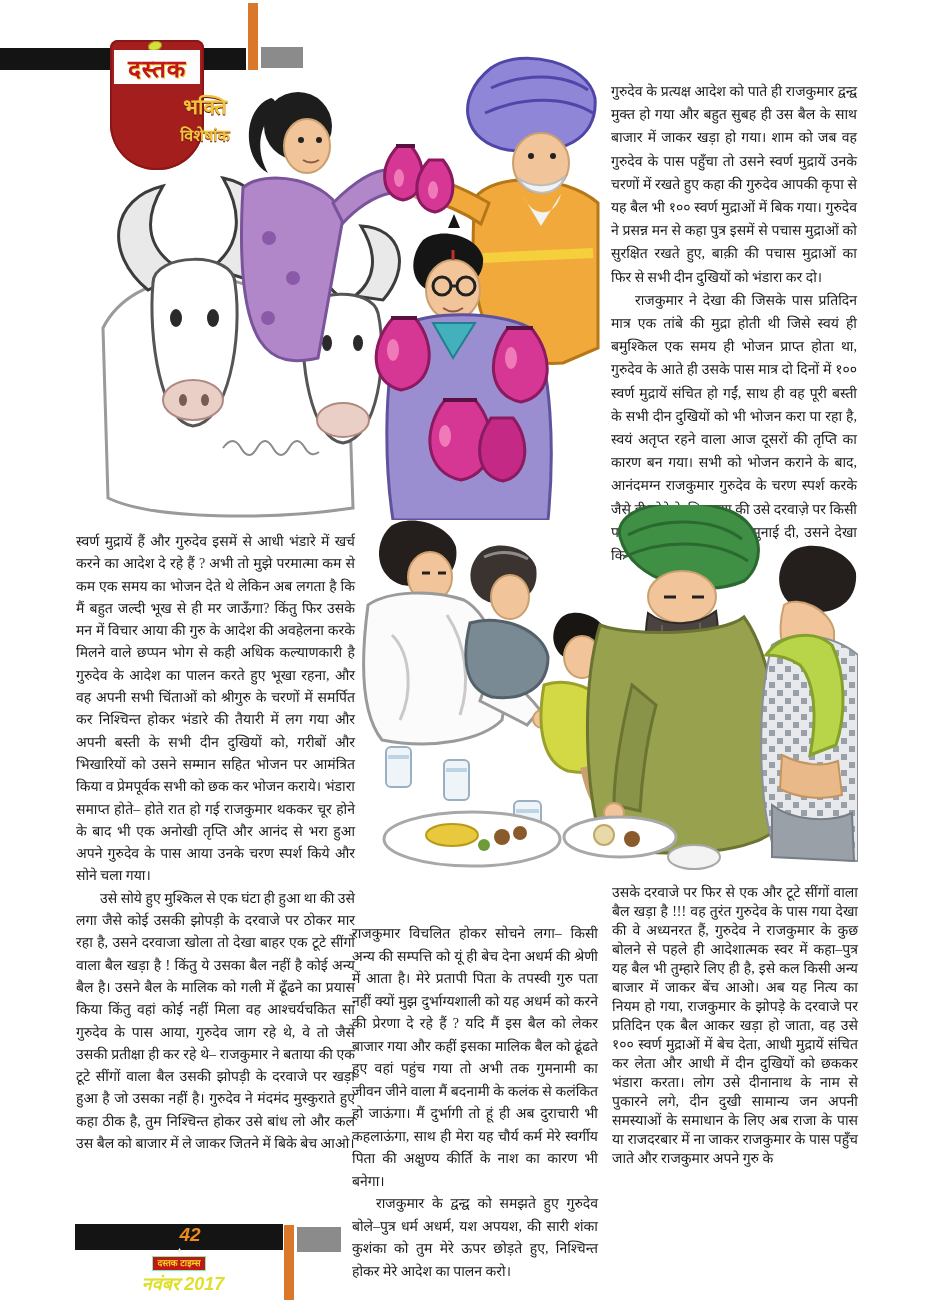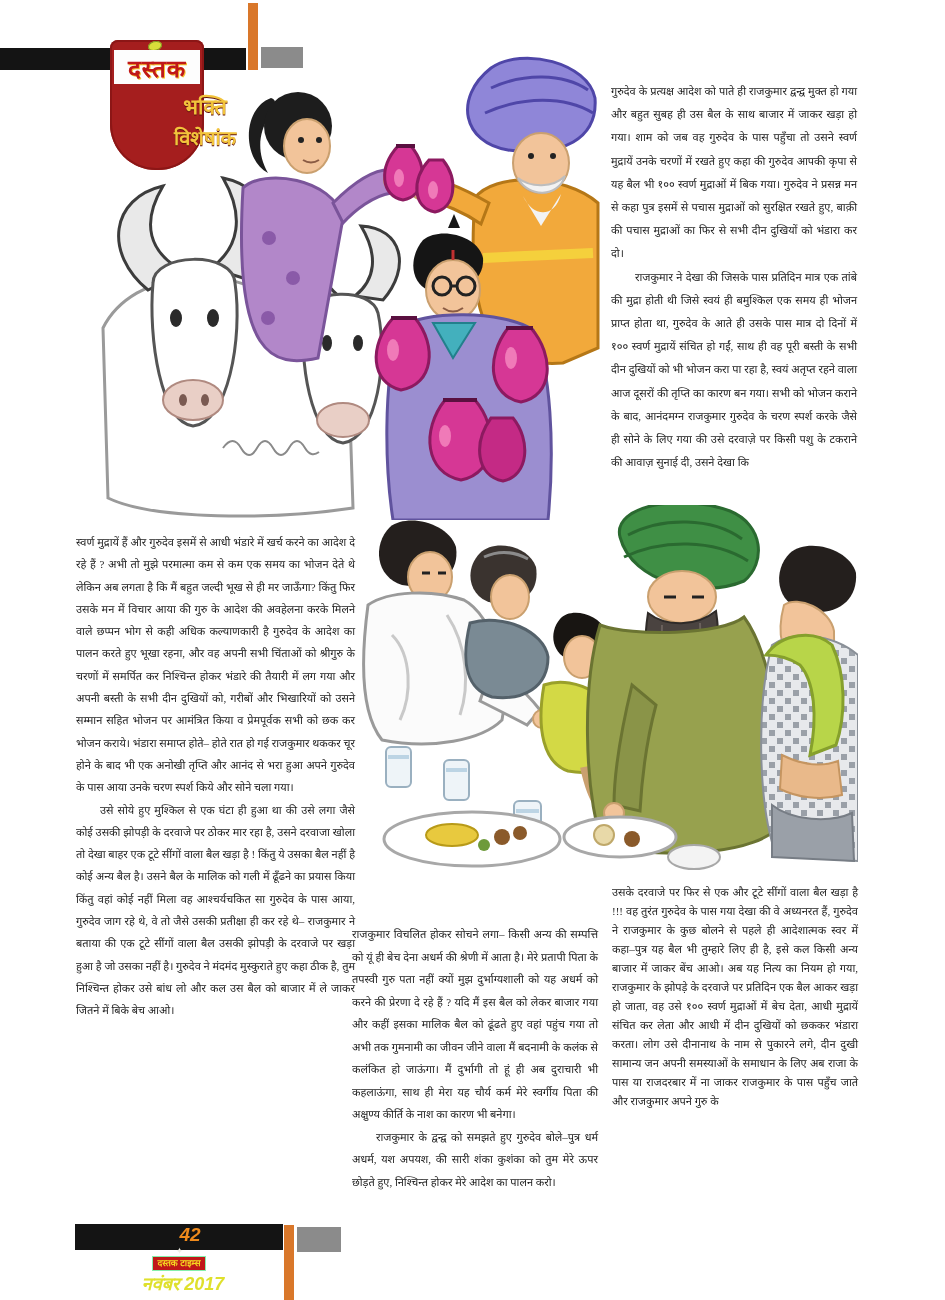--- a/index.html
+++ b/index.html
@@ -13,23 +13,23 @@
          border-radius:8px 8px 46px 46px;box-shadow:0 0 0 2px #8c1616 inset;z-index:5;text-align:center;}
   .badge .band{position:absolute;left:4px;top:10px;width:86px;height:34px;background:#fdfdfd;
                display:flex;align-items:center;justify-content:center;}
   .badge .band span{font-weight:bold;font-size:24px;color:#c01818;
                     text-shadow:1px 1px 0 #f5c430;letter-spacing:1px;}
   .badge .leaf{position:absolute;left:38px;top:1px;width:14px;height:10px;background:#d9de3a;
                border-radius:60% 40% 60% 40%;box-shadow:0 0 0 1px #7d8f20 inset;}
   .badge .yline{position:absolute;left:0;width:100%;color:#f2c43c;font-weight:bold;
                 text-shadow:0 1px 0 #5c0d0d;padding-left:48px;}
   .badge .y1{top:52px;font-size:21px;}
-  .badge .y2{top:84px;font-size:20px;}
+  .badge .y2{top:84px;font-size:16px;}
   .illus{position:absolute;}
-  .col{position:absolute;text-align:justify;font-size:11px;}
+  .col{position:absolute;text-align:justify;font-size:14px;}
   .col p{margin:0;}
   .col p + p{text-indent:24px;}
   .col-right-top{left:611px;top:80px;width:246px;height:442px;line-height:23.2px;}
   .col-left{left:76px;top:531px;width:279px;height:716px;line-height:22.3px;}
   .col-middle{left:352px;top:923px;width:246px;height:364px;line-height:22.5px;}
   .col-right-bottom{left:612px;top:883px;width:246px;height:364px;line-height:19px;}
   .footer-bar{position:absolute;left:75px;top:1224px;width:208px;height:26px;background:#141414;
               display:flex;align-items:center;flex-direction:column;}
   .footer-bar .pagenum{color:#ef8a1c;font-weight:bold;font-size:19px;margin-left:22px;
                        font-family:"Liberation Sans",sans-serif;font-style:italic;}

